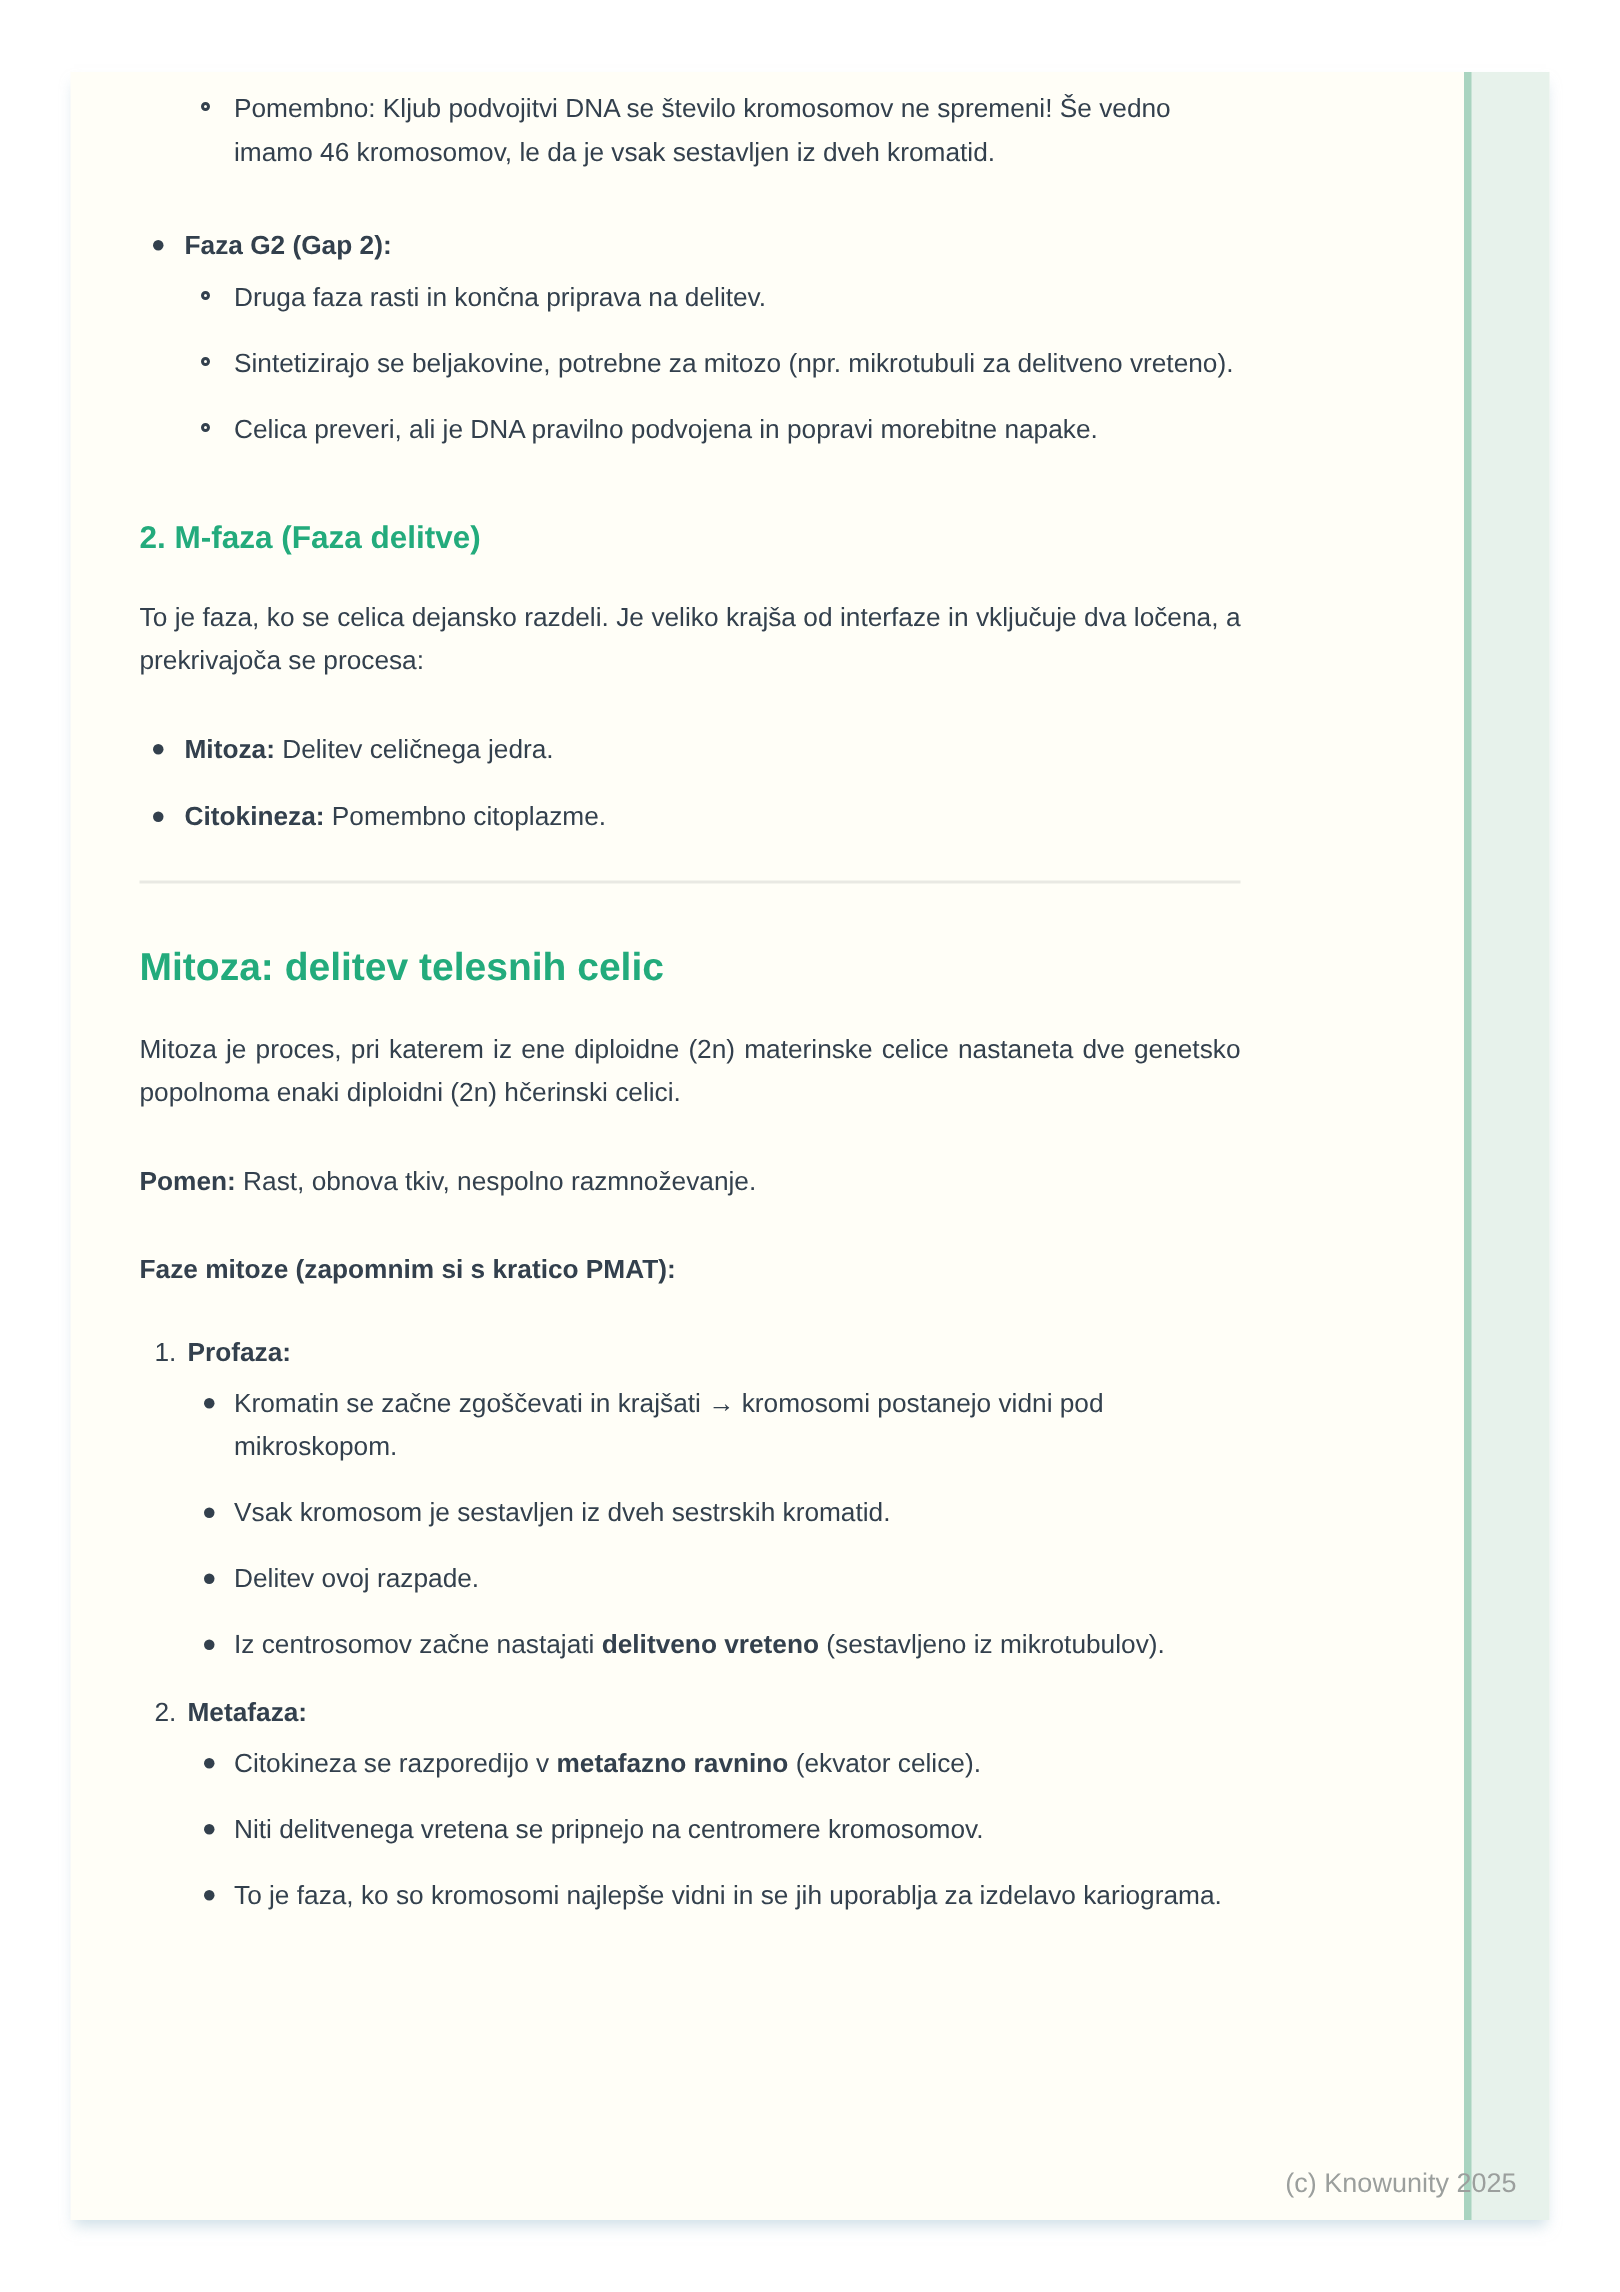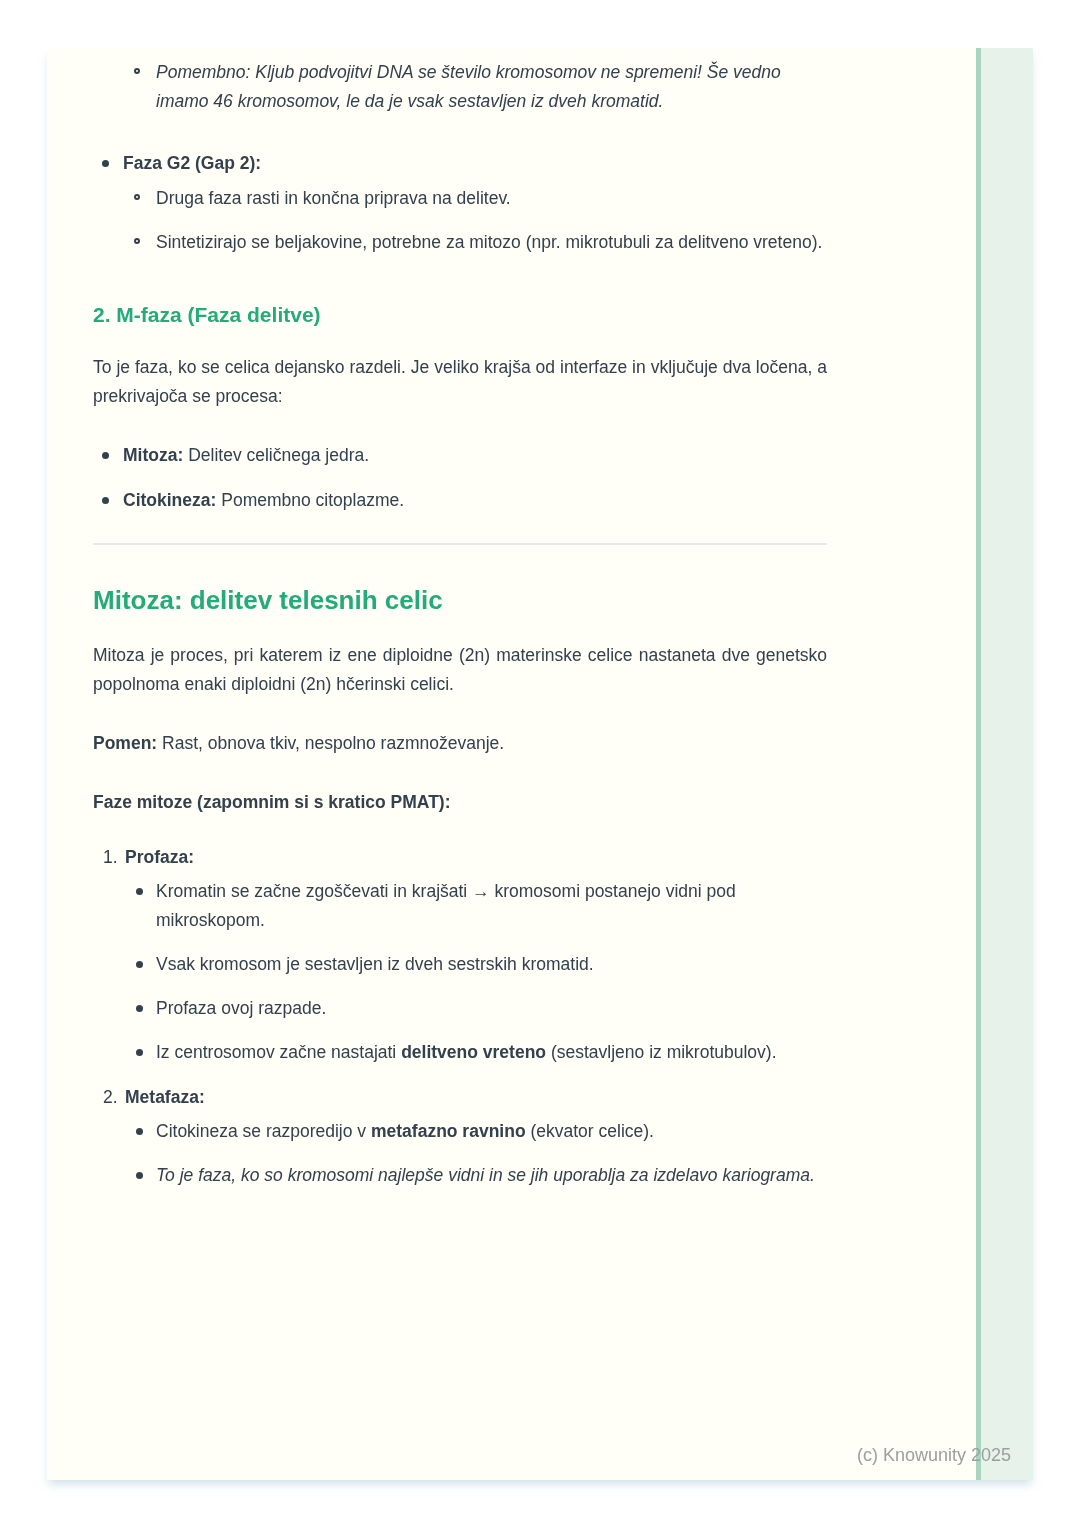--- a/index.html
+++ b/index.html
@@ -51,21 +51,21 @@
   .mk{position:absolute;display:inline-block;}
   .mk.dot{left:9px;top:11px;width:7px;height:7px;border-radius:50%;background:var(--text);}
   .sub > .mk.dot{left:43px;}
   .mk.circle{left:41px;top:10px;width:6px;height:6px;border-radius:50%;border:2px solid var(--text);background:transparent;}
   .mk.num{left:10px;top:0;}
   .copyright{
     position:absolute;right:22px;bottom:17px;
     color:var(--muted);font-size:18px;line-height:16px;
   }
   .bold{font-weight:700;}
-  .italic{font-style:italic;text-align:right;}
+  .italic{text-align:right;}
 </style>
 </head>
 <body>
 
 <div class="page">
   <div class="stripe"></div>
   <div class="content">
       <div class="bullets">
         <div class="group">
           <div class="li sub">
@@ -81,20 +81,24 @@
             <div class="txt"><span class="bold ">Faza G2 (Gap 2):</span></div>
           </div>
           <div class="kids">
             <div class="li sub">
               <span class="mk circle"></span>
               <div class="txt"><span>Druga faza rasti in končna priprava na delitev.</span></div>
             </div>
             <div class="li sub">
               <span class="mk circle"></span>
               <div class="txt"><span>Sintetizirajo se beljakovine, potrebne za mitozo (npr. mikrotubuli za delitveno vreteno).</span></div>
+            </div>
+            <div class="li sub">
+              <span class="mk circle"></span>
+              <div class="txt"><span>Celica preveri, ali je DNA pravilno podvojena in popravi morebitne napake.</span></div>
             </div>
           </div>
         </div>
       </div>
       <div class="h2">2. M-faza (Faza delitve)</div>
       <div class="p justify"><span>To je faza, ko se celica dejansko razdeli. Je veliko krajša od interfaze in vključuje dva ločena, a prekrivajoča se procesa:</span></div>
       <div class="bullets">
         <div class="group">
           <div class="li lead1">
             <span class="mk dot"></span>
@@ -123,40 +127,44 @@
             <div class="li sub">
               <span class="mk dot"></span>
               <div class="txt"><span>Kromatin se začne zgoščevati in krajšati → kromosomi postanejo vidni pod mikroskopom.</span></div>
             </div>
             <div class="li sub">
               <span class="mk dot"></span>
               <div class="txt"><span>Vsak kromosom je sestavljen iz dveh sestrskih kromatid.</span></div>
             </div>
             <div class="li sub">
               <span class="mk dot"></span>
-              <div class="txt"><span>Profaza ovoj razpade.</span></div>
+              <div class="txt"><span>Delitev ovoj razpade.</span></div>
             </div>
             <div class="li sub">
               <span class="mk dot"></span>
               <div class="txt"><span>Iz centrosomov začne nastajati </span><span class="bold ">delitveno vreteno</span><span> (sestavljeno iz mikrotubulov).</span></div>
             </div>
           </div>
         </div>
         <div class="group">
           <div class="li olLead">
             <span class="mk num">2.</span>
             <div class="txt"><span class="bold ">Metafaza:</span></div>
           </div>
           <div class="kids">
             <div class="li sub">
               <span class="mk dot"></span>
               <div class="txt"><span>Citokineza se razporedijo v </span><span class="bold ">metafazno ravnino</span><span> (ekvator celice).</span></div>
             </div>
             <div class="li sub">
               <span class="mk dot"></span>
+              <div class="txt"><span>Niti delitvenega vretena se pripnejo na centromere kromosomov.</span></div>
+            </div>
+            <div class="li sub">
+              <span class="mk dot"></span>
               <div class="txt"><span class="italic">To je faza, ko so kromosomi najlepše vidni in se jih uporablja za izdelavo kariograma.</span></div>
             </div>
           </div>
         </div>
       </div>
     </div>
   <div class="copyright">(c) Knowunity 2025</div>
 </div>
 
 </body></html>

